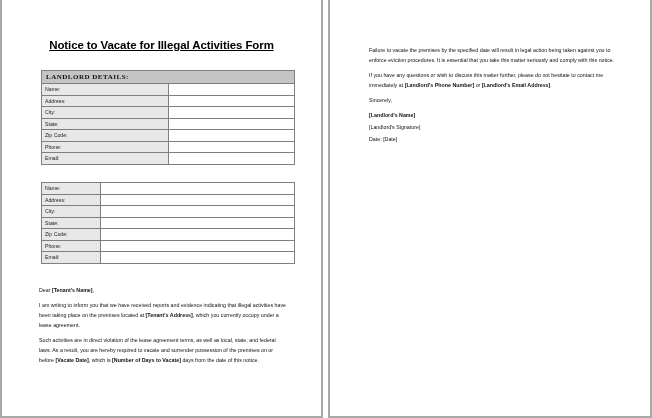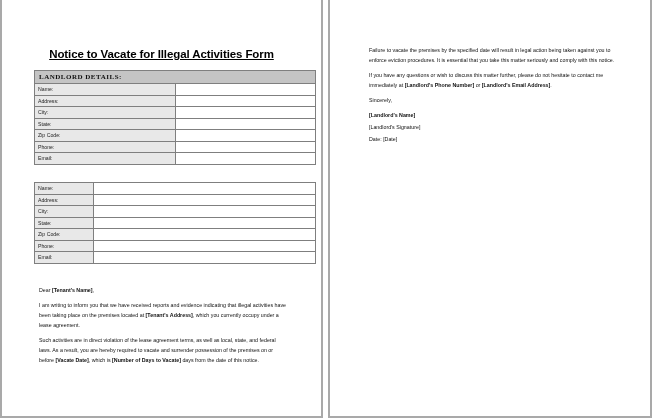--- a/index.html
+++ b/index.html
@@ -1,23 +1,23 @@
 <!DOCTYPE html>
 <html><head>
 <meta charset="utf-8">
 <style>
   html, body { margin:0; padding:0; }
   body { width:652px; height:418px; background:#ffffff; position:relative; overflow:hidden; font-family:"Liberation Sans", sans-serif; }
   .page { position:absolute; top:0; background:#fff; border:1px solid #a9a9a9; border-top:none; box-sizing:border-box; }
   #page1 { left:0; width:323px; height:418px; border-left:2px solid #a9a9a9; border-right:2px solid #a9a9a9; border-bottom:2px solid #a9a9a9; }
   #page2 { left:328px; width:324px; height:418px; border-left:2px solid #a9a9a9; border-right:2px solid #a9a9a9; border-bottom:2px solid #a9a9a9; }
 
-  .title { position:absolute; left:0; width:319px; top:48px; text-align:center; font-family:"Liberation Sans", sans-serif; font-weight:bold; font-size:11.5px; text-decoration:underline; color:#000; letter-spacing:-0.1px; }
+  .title { position:absolute; left:0; width:319px; top:39px; text-align:center; font-family:"Liberation Sans", sans-serif; font-weight:bold; font-size:11.5px; text-decoration:underline; color:#000; letter-spacing:-0.1px; }
 
-  table.details { position:absolute; left:32px; width:282px; border-collapse:collapse; table-layout:fixed; }
+  table.details { position:absolute; left:39px; width:254px; border-collapse:collapse; table-layout:fixed; }
   table.details td { border:1px solid #7f7f7f; height:10.5px; padding:0 0 0 3px; font-size:5.2px; color:#222; line-height:10px; }
   table.details td.lbl { background:#e8e8e8; width:55px; }
   table.details td.val { background:#fff; }
   table.details tr.hdr td { background:#c4c4c4; font-family:"Liberation Serif", serif; font-weight:bold; font-size:7px; letter-spacing:0.5px; height:12px; color:#111; padding-left:4px; }
   #landlord-table { top:70px; }
   #tenant-table { top:182px; }
 
   .body-text { position:absolute; font-size:5.3px; line-height:10px; color:#111; }
   .body-text p { margin:0 0 5px 0; }
   .body-text b { font-weight:bold; }

